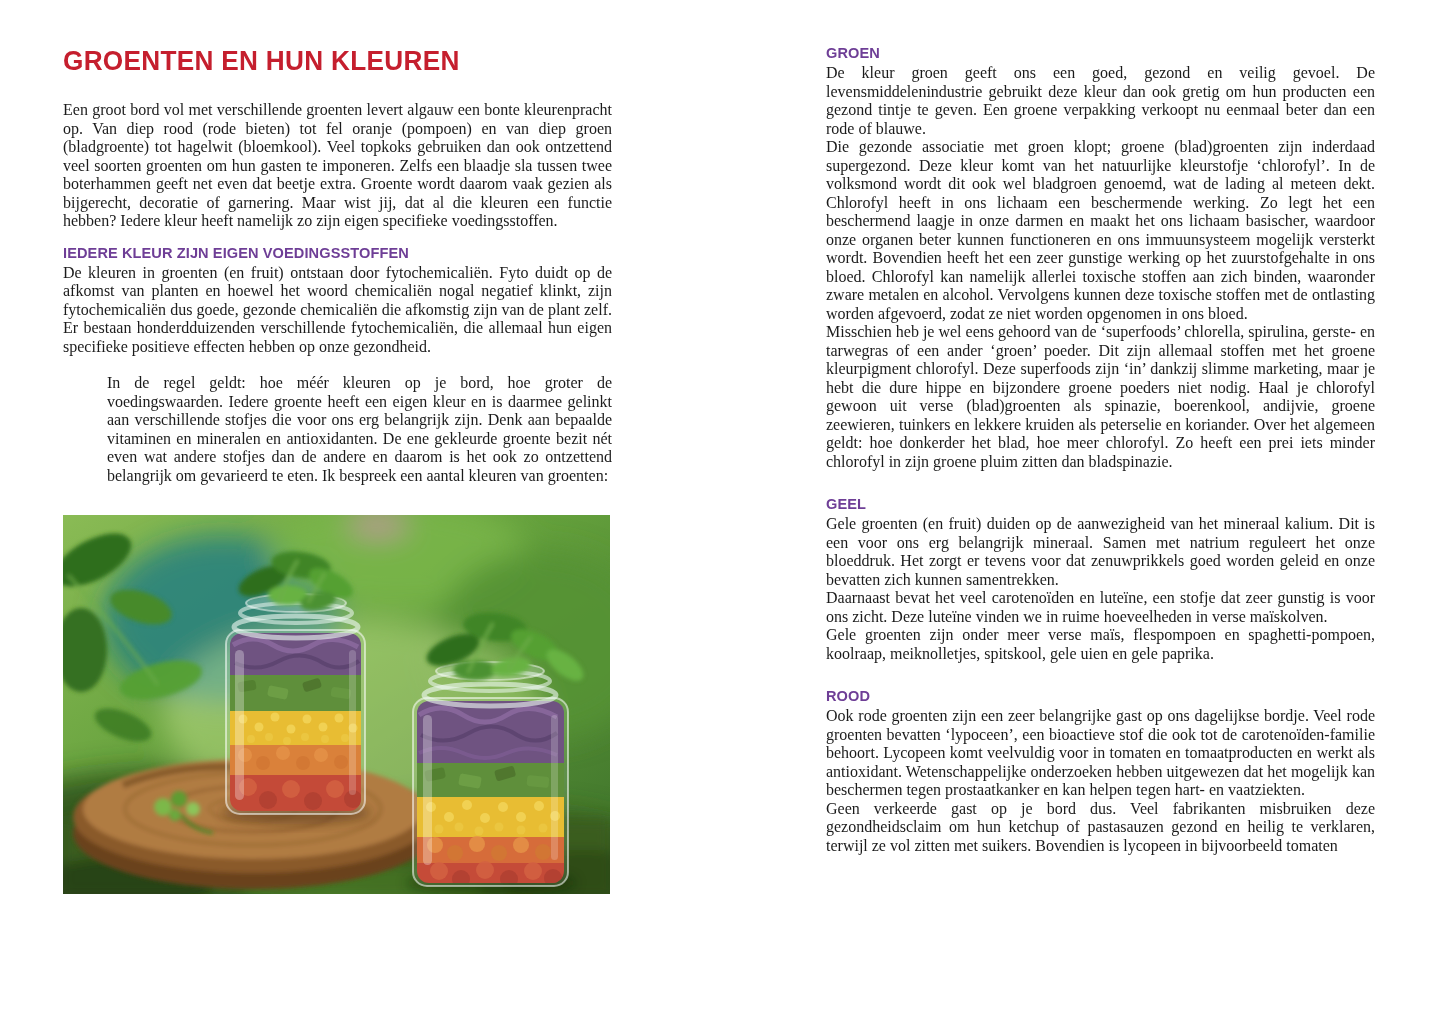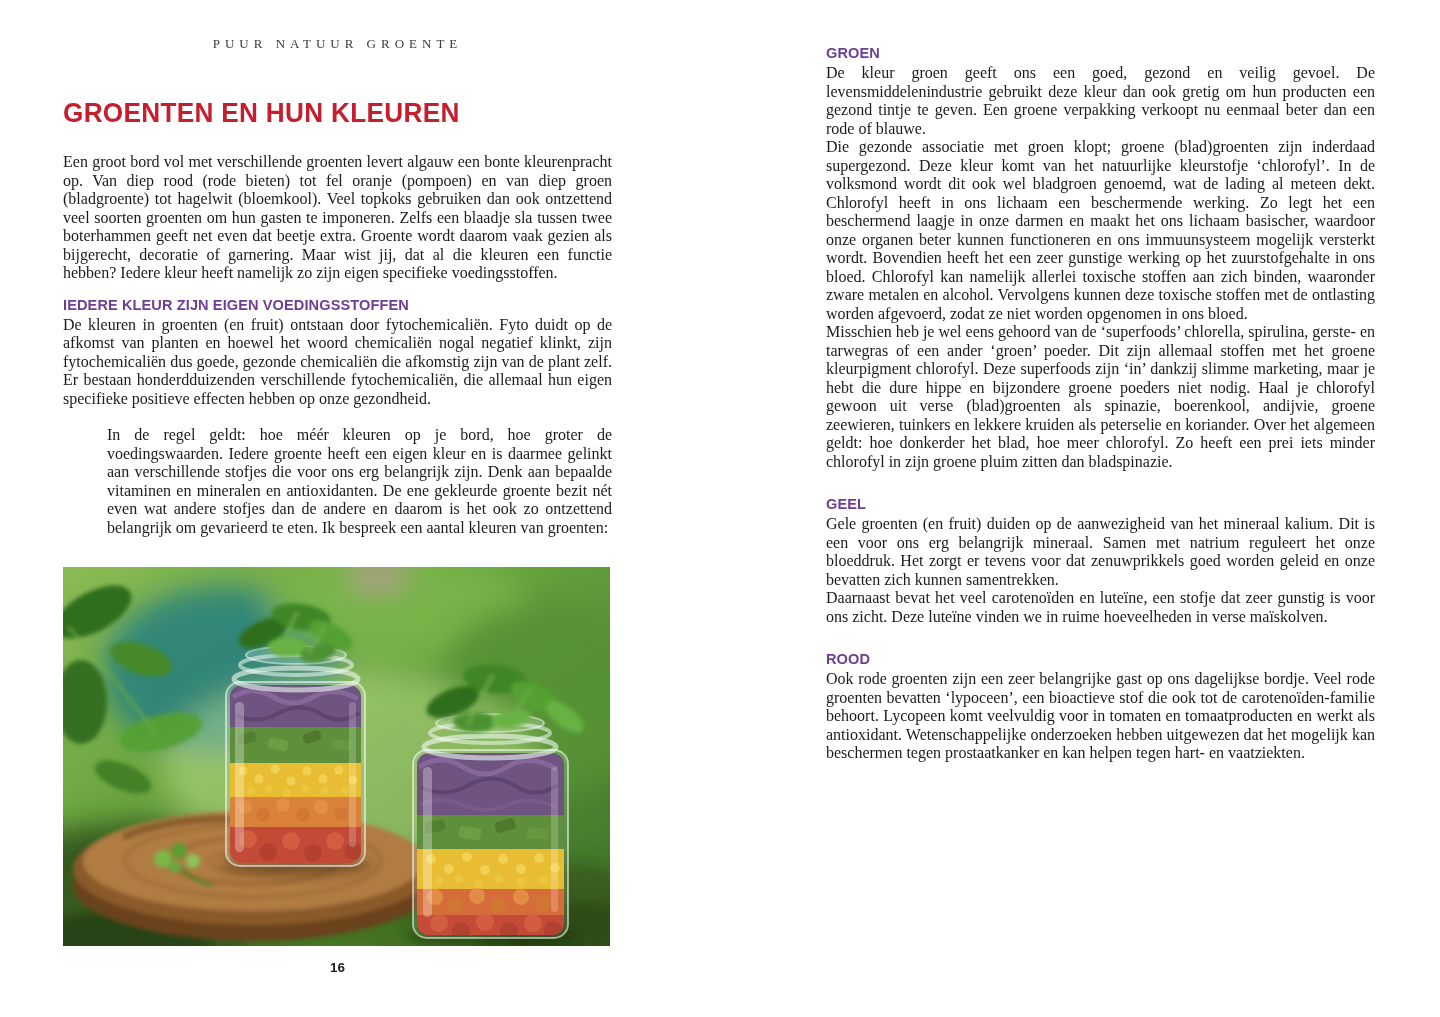--- a/index.html
+++ b/index.html
@@ -40,21 +40,20 @@
     position:absolute;top:960px;left:0;width:100%;text-align:center;
     font-family:"Liberation Sans", sans-serif;font-size:13.5px;font-weight:600;color:#222;
   }
 </style>
 </head>
 <body>
 
 <div class="spread">
 
   <div class="page page-left">
-    <div class="running-header">PUUR NATUUR GROENTE</div>
     <h1 class="chapter-title">GROENTEN EN HUN KLEUREN</h1>
     <div class="body-text intro">
         <p>Een groot bord vol met verschillende groenten levert algauw een bonte kleurenpracht op. Van diep rood (rode bieten) tot fel oranje (pompoen) en van diep groen (bladgroente) tot hagelwit (bloemkool). Veel topkoks gebruiken dan ook ontzettend veel soorten groenten om hun gasten te imponeren. Zelfs een blaadje sla tussen twee boterhammen geeft net even dat beetje extra. Groente wordt daarom vaak gezien als bijgerecht, decoratie of garnering. Maar wist jij, dat al die kleuren een functie hebben? Iedere kleur heeft namelijk zo zijn eigen specifieke voedingsstoffen.</p>
       </div>
     <h2 class="sub-heading">IEDERE KLEUR ZIJN EIGEN VOEDINGSSTOFFEN</h2>
     <div class="body-text spaced">
         <p>De kleuren in groenten (en fruit) ontstaan door fytochemicaliën. Fyto duidt op de afkomst van planten en hoewel het woord chemicaliën nogal negatief klinkt, zijn fytochemicaliën dus goede, gezonde chemicaliën die afkomstig zijn van de plant zelf. Er bestaan honderdduizenden verschillende fytochemicaliën, die allemaal hun eigen specifieke positieve effecten hebben op onze gezondheid.</p>
         <p>In de regel geldt: hoe méér kleuren op je bord, hoe groter de voedingswaarden. Iedere groente heeft een eigen kleur en is daarmee gelinkt aan verschillende stofjes die voor ons erg belangrijk zijn. Denk aan bepaalde vitaminen en mineralen en antioxidanten. De ene gekleurde groente bezit nét even wat andere stofjes dan de andere en daarom is het ook zo ontzettend belangrijk om gevarieerd te eten. Ik bespreek een aantal kleuren van groenten:</p>
       </div>
 
@@ -260,44 +259,45 @@
               <ellipse cx="502" cy="150" rx="22" ry="10" fill="#67b243" transform="rotate(38 502 150)"></ellipse>
               <ellipse cx="412" cy="155" rx="22" ry="10" fill="#4c9130"></ellipse>
               <ellipse cx="448" cy="152" rx="20" ry="9" fill="#67b243" transform="rotate(-10 448 152)"></ellipse>
               <path d="M405,158 Q420,125 430,108 M445,155 Q458,135 468,122" stroke="#6fae4a" stroke-width="2.5" fill="none"></path>
             </g>
           </g>
         </g>
       </svg>
     </figure>
 
-    <div class="page-number">16</div>
   </div>
 
   <div class="page page-right">
 
     <section class="section">
       <h2 class="sub-heading">GROEN</h2>
       <div class="body-text">
           <p>De kleur groen geeft ons een goed, gezond en veilig gevoel. De levensmiddelenindustrie gebruikt deze kleur dan ook gretig om hun producten een gezond tintje te geven. Een groene verpakking verkoopt nu eenmaal beter dan een rode of blauwe.</p>
           <p>Die gezonde associatie met groen klopt; groene (blad)groenten zijn inderdaad supergezond. Deze kleur komt van het natuurlijke kleurstofje ‘chlorofyl’. In de volksmond wordt dit ook wel bladgroen genoemd, wat de lading al meteen dekt. Chlorofyl heeft in ons lichaam een beschermende werking. Zo legt het een beschermend laagje in onze darmen en maakt het ons lichaam basischer, waardoor onze organen beter kunnen functioneren en ons immuunsysteem mogelijk versterkt wordt. Bovendien heeft het een zeer gunstige werking op het zuurstofgehalte in ons bloed. Chlorofyl kan namelijk allerlei toxische stoffen aan zich binden, waaronder zware metalen en alcohol. Vervolgens kunnen deze toxische stoffen met de ontlasting worden afgevoerd, zodat ze niet worden opgenomen in ons bloed.</p>
           <p>Misschien heb je wel eens gehoord van de ‘superfoods’ chlorella, spirulina, gerste- en tarwegras of een ander ‘groen’ poeder. Dit zijn allemaal stoffen met het groene kleurpigment chlorofyl. Deze superfoods zijn ‘in’ dankzij slimme marketing, maar je hebt die dure hippe en bijzondere groene poeders niet nodig. Haal je chlorofyl gewoon uit verse (blad)groenten als spinazie, boerenkool, andijvie, groene zeewieren, tuinkers en lekkere kruiden als peterselie en koriander. Over het algemeen geldt: hoe donkerder het blad, hoe meer chlorofyl. Zo heeft een prei iets minder chlorofyl in zijn groene pluim zitten dan bladspinazie.</p>
         </div>
     </section>
 
     <section class="section">
       <h2 class="sub-heading">GEEL</h2>
       <div class="body-text">
           <p>Gele groenten (en fruit) duiden op de aanwezigheid van het mineraal kalium. Dit is een voor ons erg belangrijk mineraal. Samen met natrium reguleert het onze bloeddruk. Het zorgt er tevens voor dat zenuwprikkels goed worden geleid en onze bevatten zich kunnen samentrekken.</p>
           <p>Daarnaast bevat het veel carotenoïden en luteïne, een stofje dat zeer gunstig is voor ons zicht. Deze luteïne vinden we in ruime hoeveelheden in verse maïskolven.</p>
+          <p>Gele groenten zijn onder meer verse maïs, flespompoen en spaghetti-pompoen, koolraap, meiknolletjes, spitskool, gele uien en gele paprika.</p>
         </div>
     </section>
 
     <section class="section">
       <h2 class="sub-heading">ROOD</h2>
       <div class="body-text">
           <p>Ook rode groenten zijn een zeer belangrijke gast op ons dagelijkse bordje. Veel rode groenten bevatten ‘lypoceen’, een bioactieve stof die ook tot de carotenoïden-familie behoort. Lycopeen komt veelvuldig voor in tomaten en tomaatproducten en werkt als antioxidant. Wetenschappelijke onderzoeken hebben uitgewezen dat het mogelijk kan beschermen tegen prostaatkanker en kan helpen tegen hart- en vaatziekten.</p>
+          <p>Geen verkeerde gast op je bord dus. Veel fabrikanten misbruiken deze gezondheidsclaim om hun ketchup of pastasauzen gezond en heilig te verklaren, terwijl ze vol zitten met suikers. Bovendien is lycopeen in bijvoorbeeld tomaten</p>
         </div>
     </section>
 
   </div>
 
 </div>
 
 </body></html>

